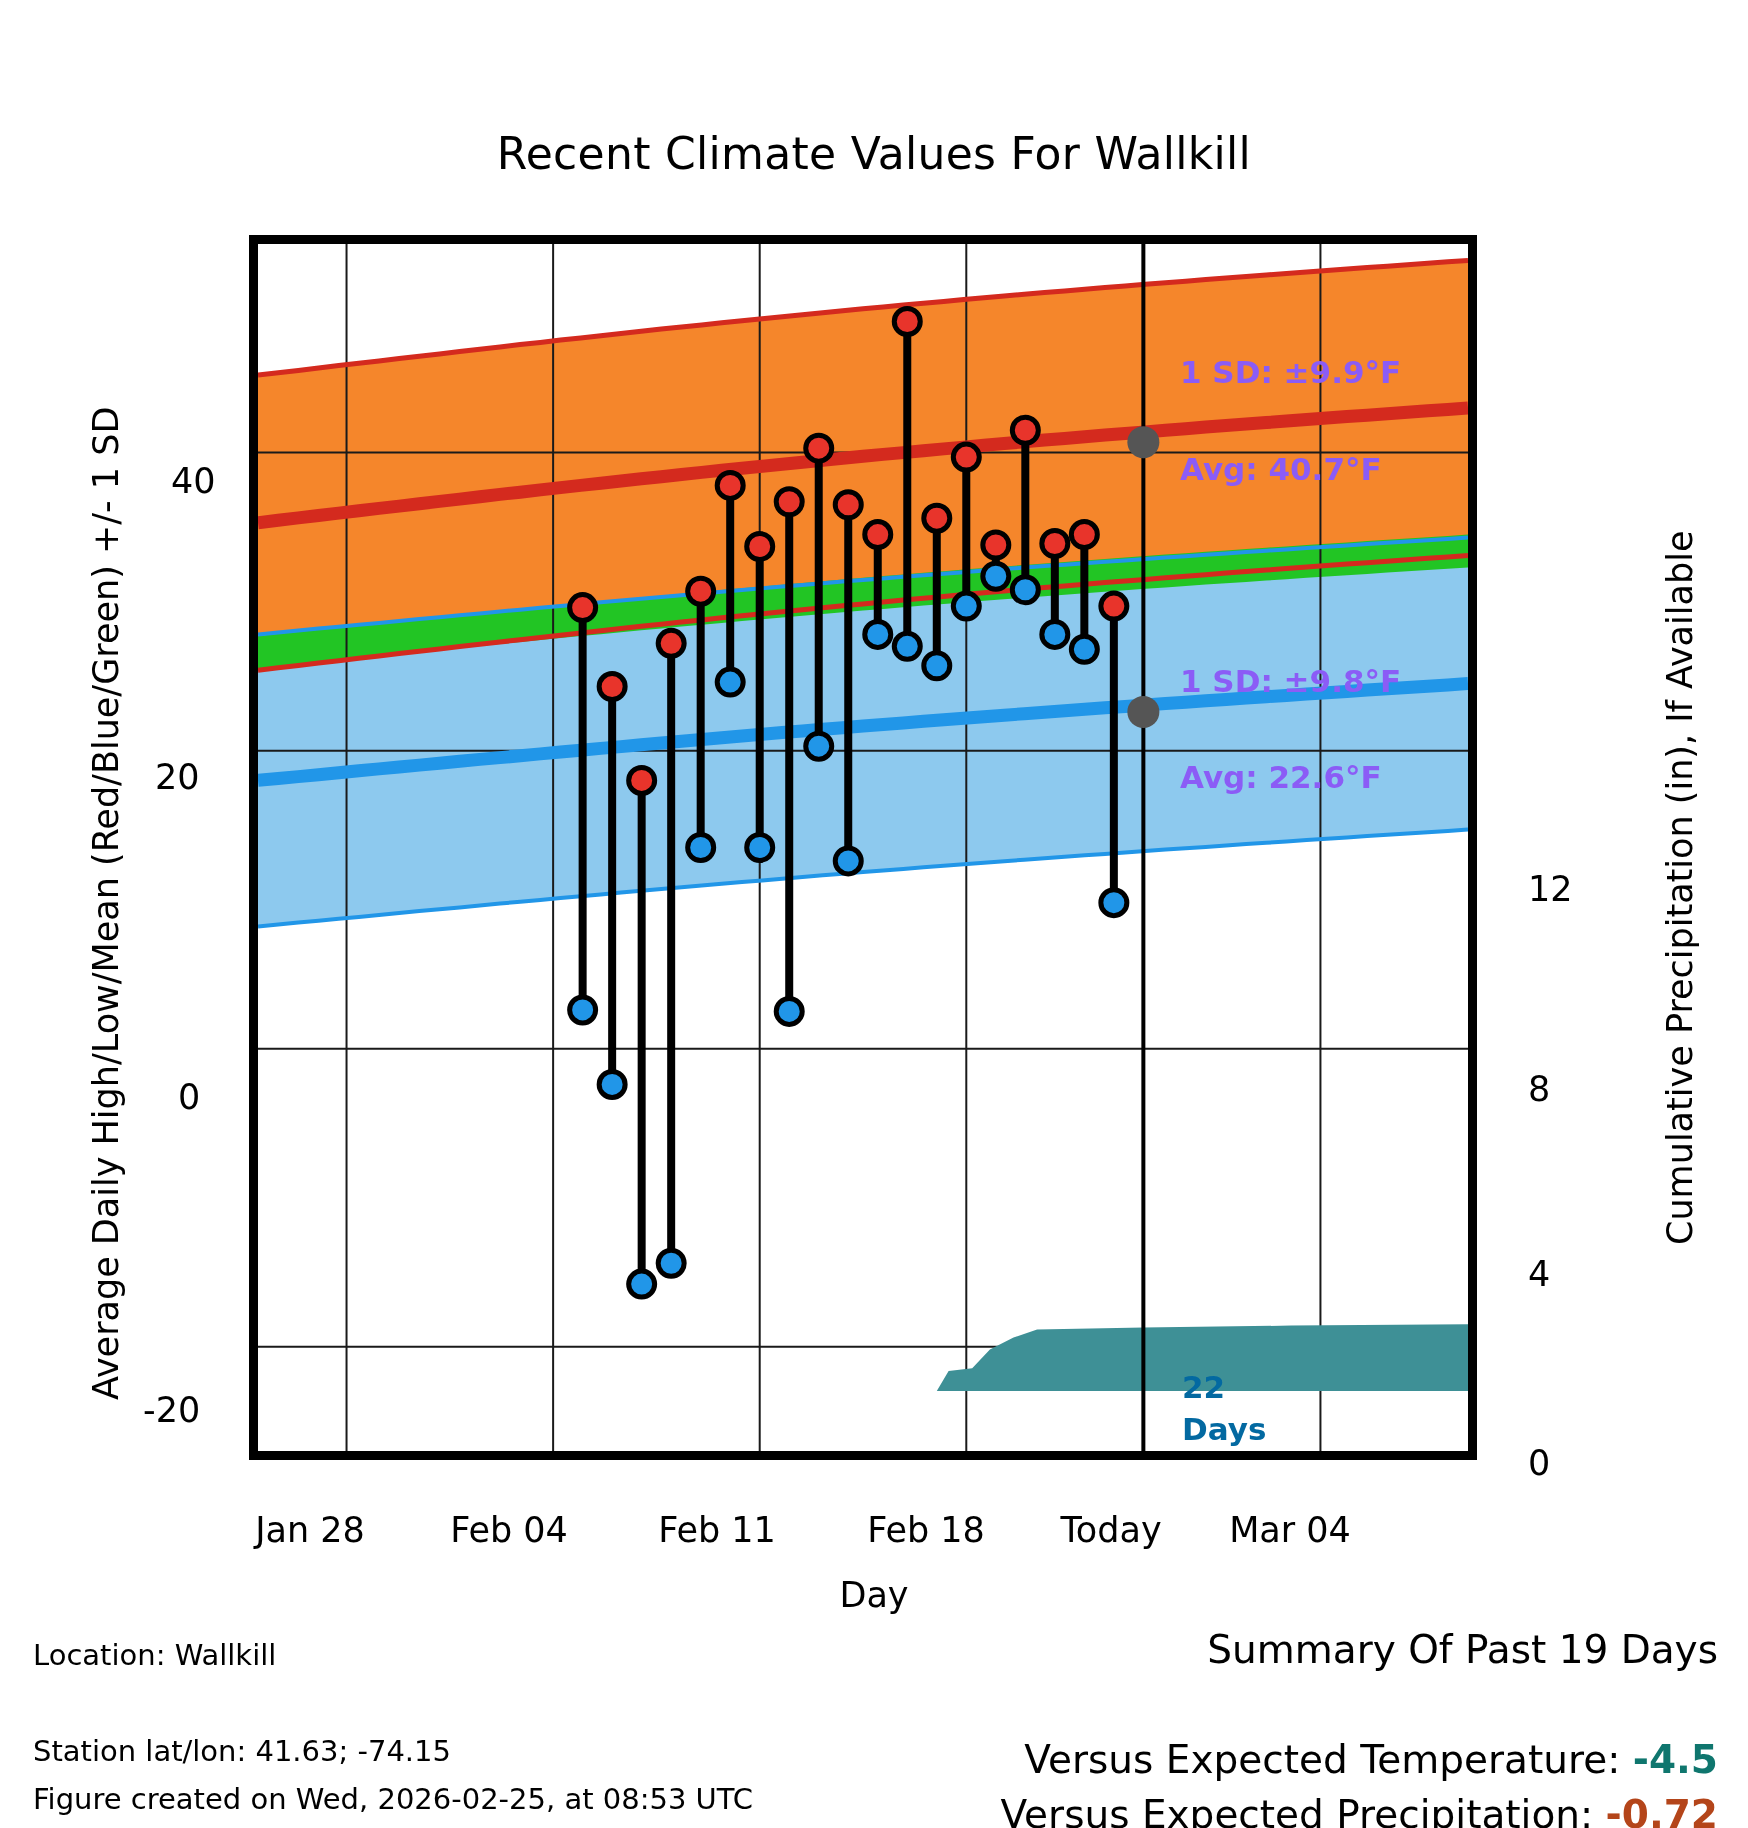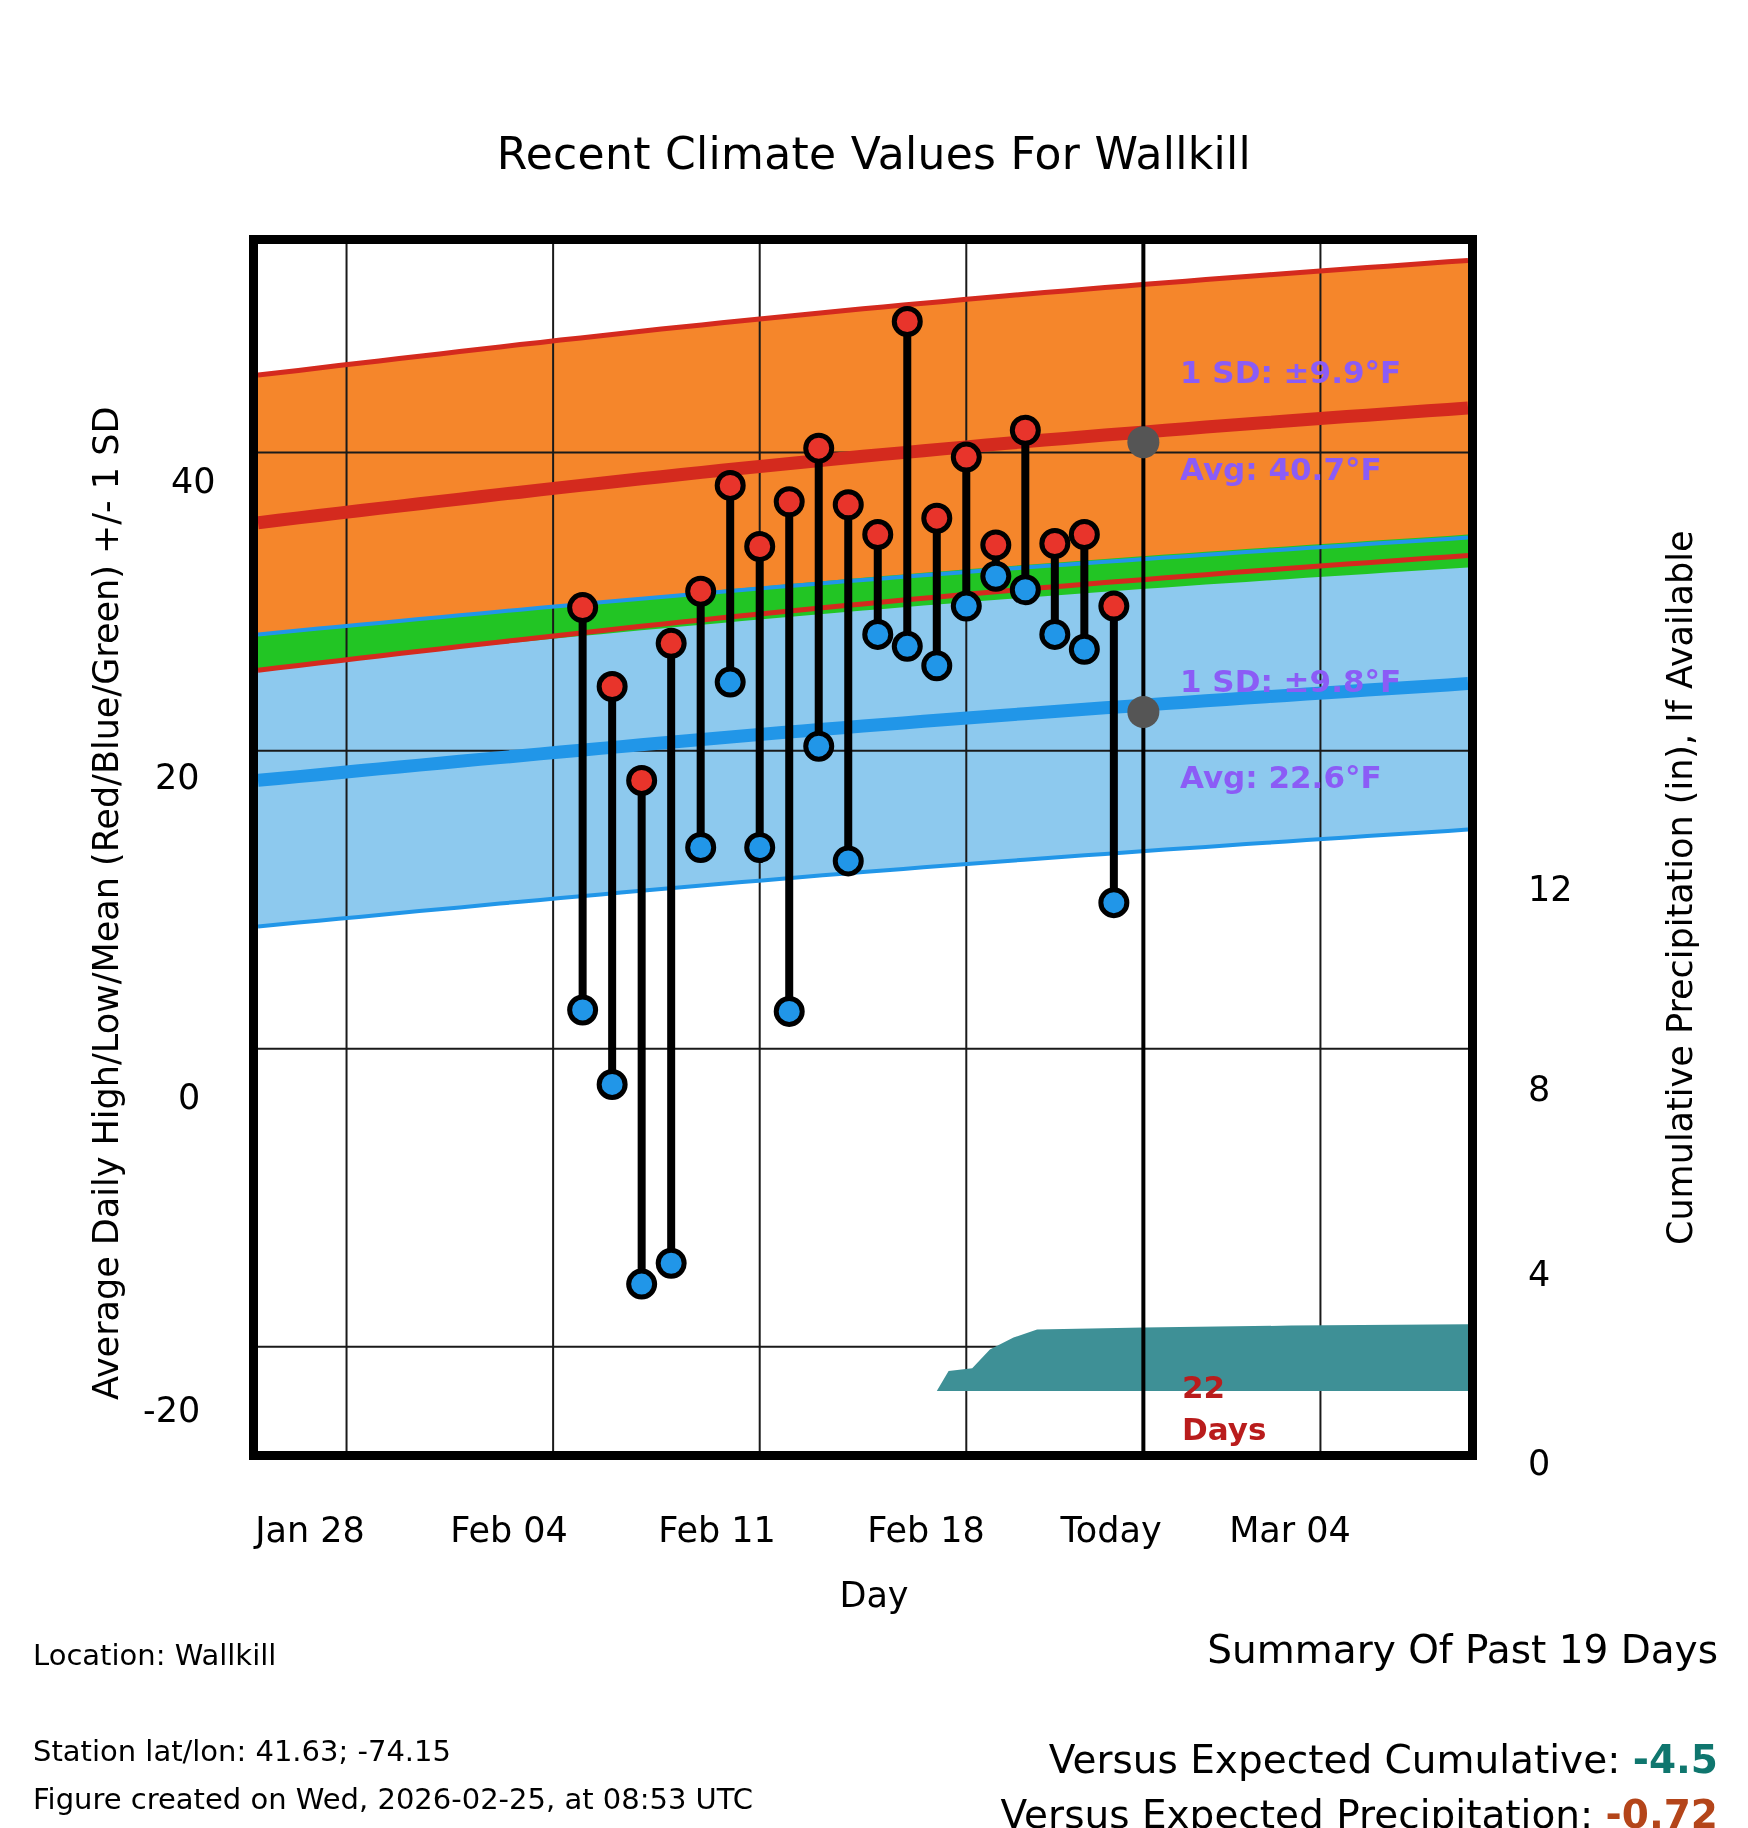--- a/index.html
+++ b/index.html
@@ -7,21 +7,21 @@
   #stage{position:absolute;left:0;top:0;width:1748px;height:1828px;}
   .title{position:absolute;left:0;top:128px;width:1748px;text-align:center;font-size:44px;letter-spacing:.3px;}
   .ylabel-left{position:absolute;transform:rotate(-90deg);transform-origin:left top;font-size:35px;white-space:nowrap;}
   .ylabel-right{position:absolute;transform:rotate(-90deg);transform-origin:left top;font-size:35px;white-space:nowrap;}
   .xlabel{position:absolute;font-size:35px;text-align:center;}
   .tick{position:absolute;font-size:35px;}
   .plotbox{position:absolute;left:249px;top:235px;width:1228px;height:1225px;border:9px solid #000;box-sizing:border-box;overflow:hidden;background:#fff;}
   .inner{position:absolute;left:0;top:0;right:0;bottom:0;}
   svg.chart{position:absolute;left:0;top:0;}
   .annot{position:absolute;font-size:31px;font-weight:bold;color:#8b5cf6;line-height:1.12;}
-  .daysann{position:absolute;font-size:31px;font-weight:bold;color:#b91c1c;line-height:1.12;text-align:center;}
+  .daysann{position:absolute;font-size:31px;font-weight:bold;color:#0369a1;line-height:1.12;text-align:center;}
   .footL{position:absolute;left:33px;font-size:29px;}
   .footR{position:absolute;right:30px;font-size:35px;text-align:right;white-space:nowrap;}
   .bold{font-weight:bold;}
   .blue{color:#0f766e;font-weight:bold;}
   .brown{color:#b4451a;font-weight:bold;}
 </style>
 </head>
 <body>
 
 <div id="stage">
@@ -154,21 +154,21 @@
   <div class="daysann" style="left:1182px;top:1370px;">22</div>
   <div class="daysann" style="left:1182px;top:1412px;">Days</div>
 
   <div class="footL" style="top:1638px;">Location: Wallkill</div>
   <div class="footL" style="top:1734px;">Station lat/lon: 41.63; -74.15</div>
   <div class="footL" style="top:1782px;">Figure created on Wed, 2026-02-25, at 08:53 UTC</div>
   <div class="footL" style="top:1826px;">Climate Normals Estimated From 1990-2020</div>
 
   <div class="footR" style="top:1627px;font-size:39px;">Summary Of Past 19 Days</div>
   <div class="footR" style="top:1737px;font-size:39px;">
-    <span>Versus Expected Cumulative:</span>
+    <span>Versus Expected Temperature:</span>
     <span class="blue">-4.5</span>
   </div>
   <div class="footR" style="top:1792px;font-size:39px;">
     <span>Versus Expected Precipitation:</span>
     <span class="brown">-0.72</span>
   </div>
 
 </div>
 
 </body></html>

